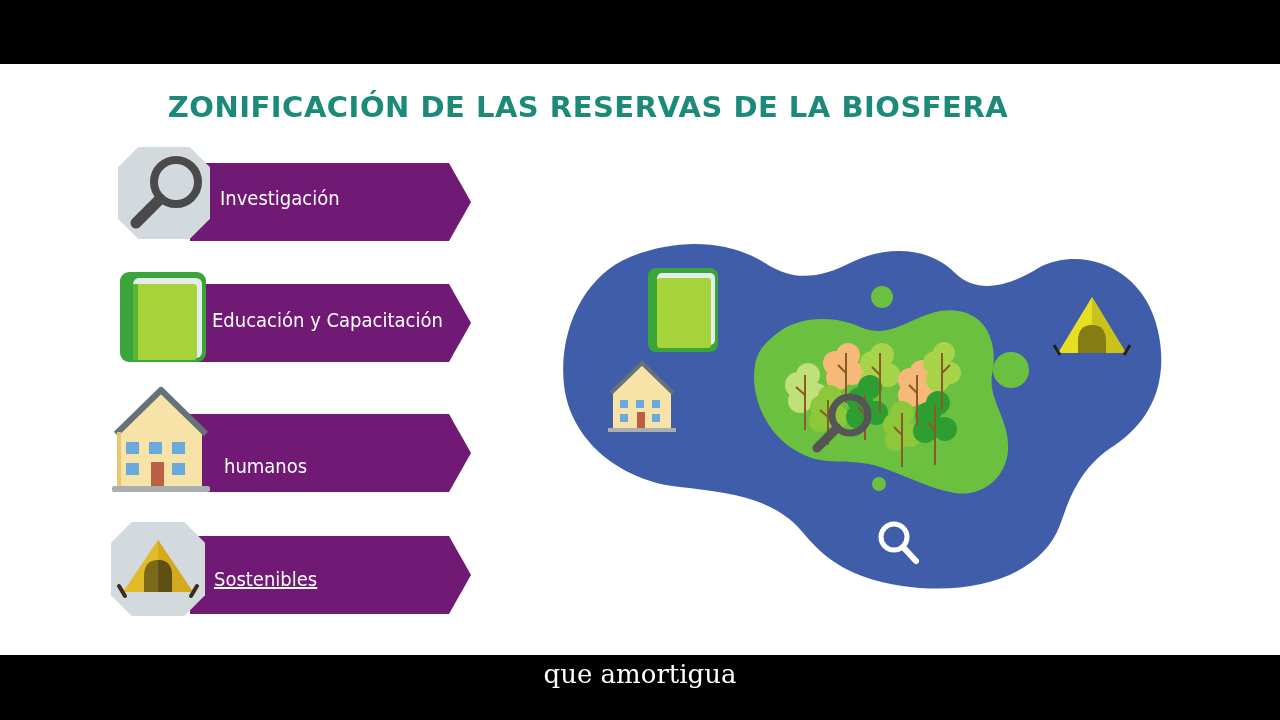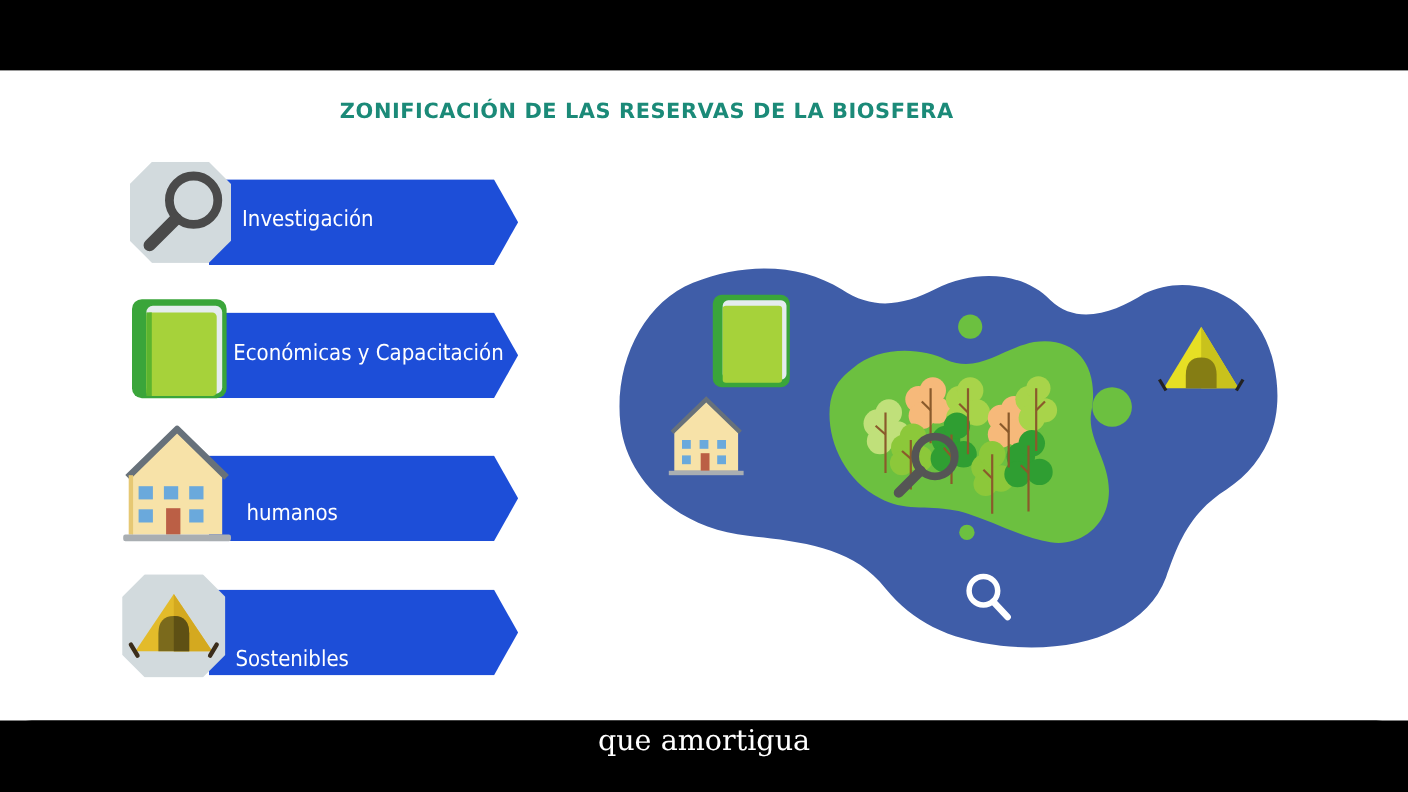--- a/index.html
+++ b/index.html
@@ -1,21 +1,21 @@
 <!DOCTYPE html>
 <html><head>
 <meta charset="utf-8">
 <style>
   html, body { margin:0; padding:0; }
   body { width:1280px; height:720px; background:#000; position:relative; overflow:hidden; font-family:"DejaVu Sans", sans-serif; }
   .letterbox-top { position:absolute; left:0; top:0; width:1280px; height:64px; background:#000; }
   .slide { position:absolute; left:0; top:64px; width:1280px; height:591px; background:#fff; }
-  .letterbox-bottom { position:absolute; left:0; top:655px; width:1280px; height:65px; background:#000;border-radius:29px; }
-  .title { position:absolute; left:0; top:26px; width:1176px; text-align:center; font-family:"DejaVu Sans", sans-serif; font-weight:bold; font-size:19px; letter-spacing:0.5px; color:#1b8a78; }
-  .banner { position:absolute; left:190px; width:281px; height:78px; background:#1d4ed8;
+  .letterbox-bottom { position:absolute; left:0; top:655px; width:1280px; height:65px; background:#000; }
+  .title { position:absolute; left:0; top:26px; width:1176px; text-align:center; font-family:"DejaVu Sans", sans-serif; font-weight:bold; font-size:29px; letter-spacing:0.5px; color:#1b8a78; }
+  .banner { position:absolute; left:190px; width:281px; height:78px; background:#701a75;
             clip-path:polygon(0 0, 259px 0, 281px 50%, 259px 100%, 0 100%); }
   .banner-label { position:absolute; color:#fff; font-family:"DejaVu Sans Condensed","DejaVu Sans", sans-serif; font-size:20px; line-height:30px; white-space:nowrap; }
   .octagon { position:absolute; width:92px; height:92px; background:#d2dadd;
              clip-path:polygon(22% 0,78% 0,100% 22%,100% 78%,78% 100%,22% 100%,0 78%,0 22%); }
   .icon-abs { position:absolute; }
   .map { position:absolute; left:560px; top:171px; width:610px; height:360px; }
   .subtitle { position:absolute; left:0; top:4px; width:1280px; text-align:center; color:#fff; font-family:"DejaVu Serif", serif; font-size:26px; }
 </style>
 </head>
 <body>
@@ -31,21 +31,21 @@
     </div>
     <div class="octagon" style="left:118px; top:83px;"></div>
     <svg class="icon-abs" style="left:124px; top:86px;" width="86" height="86" viewBox="0 0 86 86">
       <circle cx="52" cy="32" r="22" fill="none" stroke="#4a4a4a" stroke-width="8"></circle>
       <line x1="36" y1="49" x2="12" y2="73" stroke="#4a4a4a" stroke-width="11" stroke-linecap="round"></line>
     </svg>
   </div>
 
   <div>
     <div class="banner" style="top:220px;">
-      <span class="banner-label" style="left:22px; top:21px;">Económicas y Capacitación</span>
+      <span class="banner-label" style="left:22px; top:21px;">Educación y Capacitación</span>
     </div>
     <svg class="icon-abs" style="left:119px; top:206px;" width="90" height="94" viewBox="0 0 90 94">
       <rect x="1" y="2" width="86" height="90" rx="9" fill="#3aa53a"></rect>
       <rect x="14" y="8" width="69" height="80" rx="6" fill="#e5ecee"></rect>
       <rect x="14" y="14" width="64" height="76" rx="4" fill="#a6d23a"></rect>
       <rect x="14" y="14" width="5" height="76" fill="#5cb52e"></rect>
     </svg>
   </div>
 
   <div>
@@ -61,21 +61,21 @@
       <rect x="61" y="56" width="13" height="12" fill="#6aa9dc"></rect>
       <rect x="15" y="77" width="13" height="12" fill="#6aa9dc"></rect>
       <rect x="61" y="77" width="13" height="12" fill="#6aa9dc"></rect>
       <rect x="40" y="76" width="13" height="24" fill="#bb5f45"></rect>
       <rect x="1" y="100" width="98" height="6" rx="2" fill="#a9aeb2"></rect>
     </svg>
   </div>
 
   <div>
     <div class="banner" style="top:472px;">
-      <span class="banner-label" style="left:24px; top:47px;">Sostenibles</span>
+      <span class="banner-label" style="left:24px; top:28px;text-decoration:underline;">Sostenibles</span>
     </div>
     <div class="octagon" style="left:111px; top:458px; width:94px; height:94px;"></div>
     <svg class="icon-abs" style="left:113px; top:470px;" width="90" height="70" viewBox="0 0 90 70">
       <polygon points="45,6 10,58 80,58" fill="#e3bb2a"></polygon>
       <polygon points="45,6 45,58 80,58" fill="#d4a91f"></polygon>
       <path d="M31,58 L31,42 Q31,26 45,26 Q59,26 59,42 L59,58 Z" fill="#7b6a1c"></path>
       <path d="M45,26 Q59,26 59,42 L59,58 L45,58 Z" fill="#5e5014"></path>
       <line x1="6" y1="52" x2="12" y2="62" stroke="#3b2d1b" stroke-width="4" stroke-linecap="round"></line>
       <line x1="84" y1="52" x2="78" y2="62" stroke="#3b2d1b" stroke-width="4" stroke-linecap="round"></line>
     </svg>

